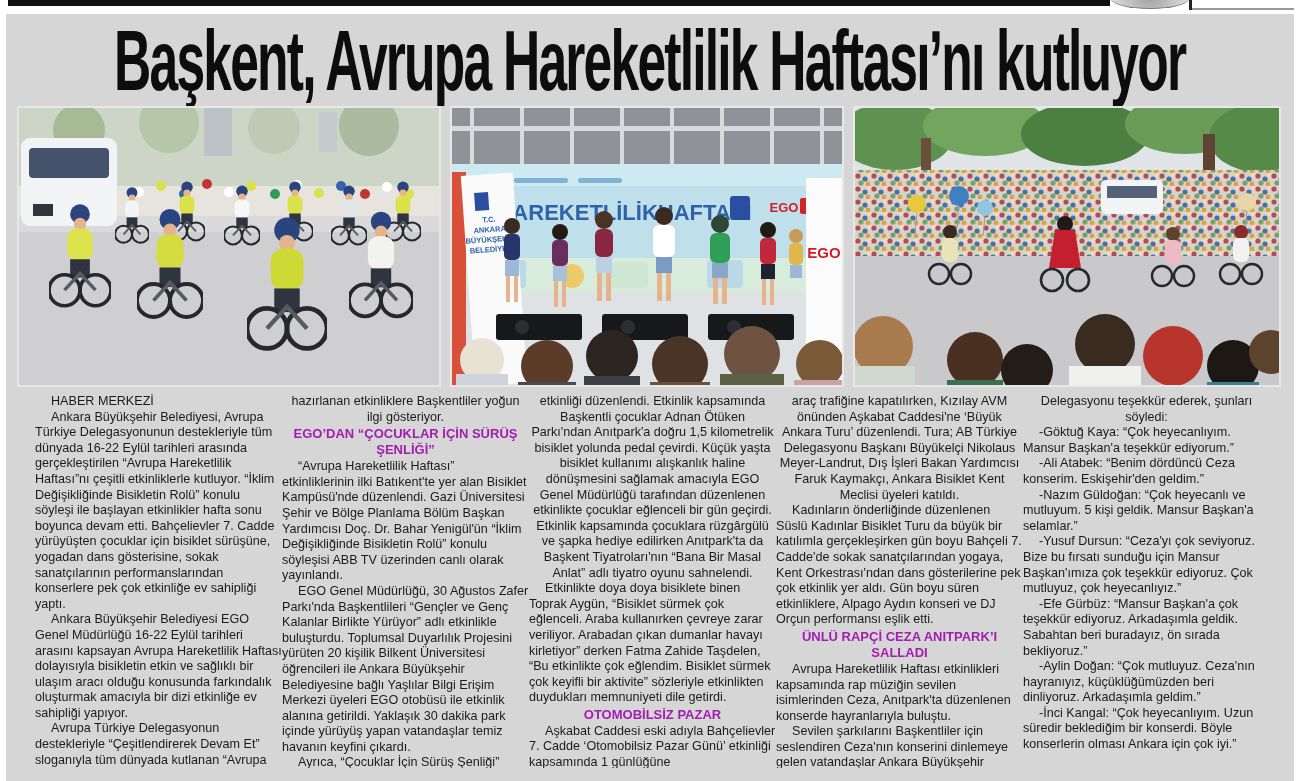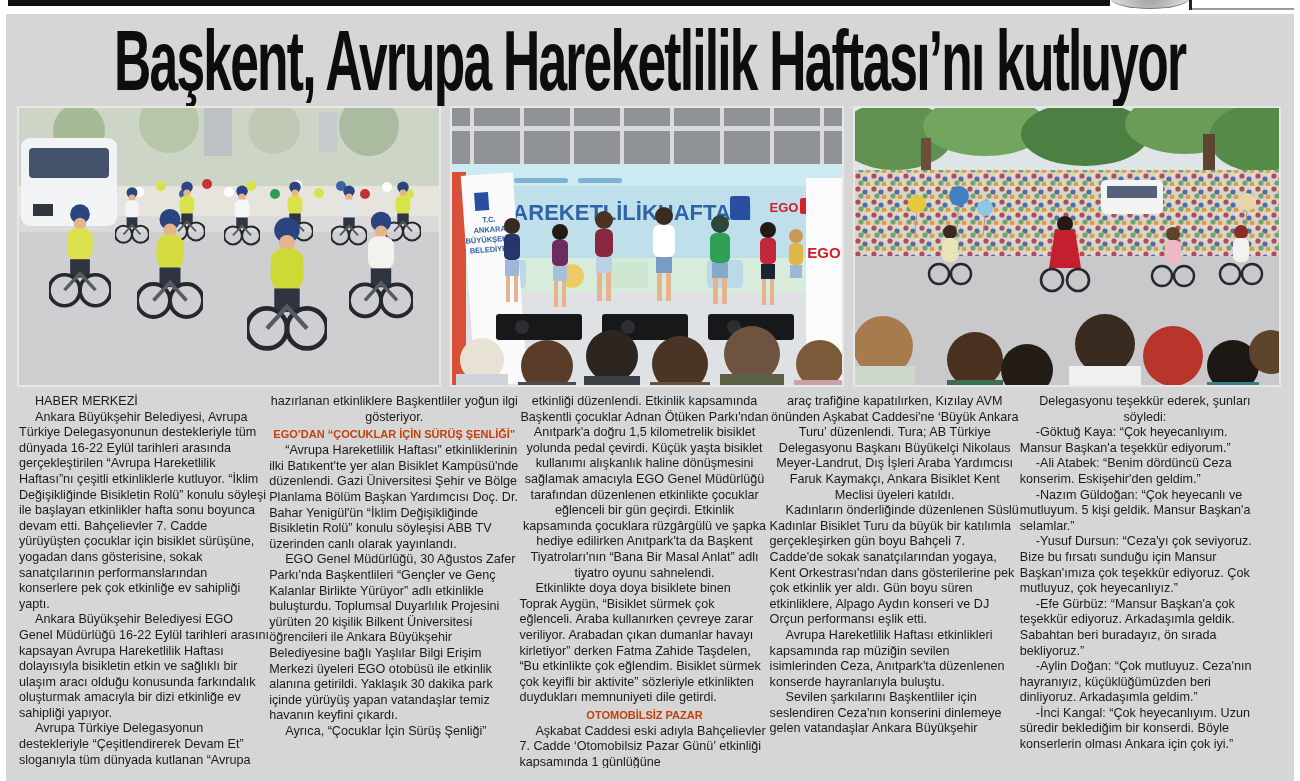--- a/index.html
+++ b/index.html
@@ -19,26 +19,26 @@
 
   .headline-band{height:92px;display:flex;align-items:center;justify-content:center;overflow:hidden;}
   .headline{font-weight:700;font-size:86px;line-height:86px;letter-spacing:-3px;color:#0d0d0d;
     white-space:nowrap;transform:scaleX(0.60);transform-origin:50% 50%;}
 
   .photos{display:flex;gap:13px;padding:2px 13px 0 13px;height:277px;}
   .photo{height:277px;background:#bbb;box-shadow:0 0 0 2px #e7e7e7;}
   .photo svg{display:block;width:100%;height:100%;}
   .ph1{width:420px;} .ph2{width:390px;} .ph3{width:424px;}
 
-  .article{display:flex;padding:9px 24px 0 13px;}
+  .article{display:flex;padding:9px 24px 0 13px;margin-left:16px;}
   .col{flex:1;min-width:0;height:374px;overflow:hidden;color:#1b1b1d;
     font-size:12.6px;line-height:15.6px;}
   .col p{margin:0;text-indent:16px;}
   .col p.cont{text-indent:0;text-align:center;}
-  .col h3{margin:1px 0;font-size:11px;line-height:16px;text-align:center;font-weight:700;color:#c2410c;}
+  .col h3{margin:1px 0;font-size:13px;line-height:16px;text-align:center;font-weight:700;color:#a21caf;}
 </style>
 </head>
 <body>
 
 <div class="canvas">
   <div class="top-rule"></div>
   <div class="top-ornament"></div>
   <div class="top-tick"></div>
   <div class="top-thin"></div>
 
@@ -334,22 +334,23 @@
           <p>EGO Genel Müdürlüğü, 30 Ağustos Zafer Parkı'nda Başkentlileri “Gençler ve Genç Kalanlar Birlikte Yürüyor” adlı etkinlikle buluşturdu. Toplumsal Duyarlılık Projesini yürüten 20 kişilik Bilkent Üniversitesi öğrencileri ile Ankara Büyükşehir Belediyesine bağlı Yaşlılar Bilgi Erişim Merkezi üyeleri EGO otobüsü ile etkinlik alanına getirildi. Yaklaşık 30 dakika park içinde yürüyüş yapan vatandaşlar temiz havanın keyfini çıkardı.</p>
           <p>Ayrıca, “Çocuklar İçin Sürüş Şenliği”</p>
         </div>
         <div class="col">
           <p class="cont">etkinliği düzenlendi. Etkinlik kapsamında Başkentli çocuklar Adnan Ötüken Parkı'ndan Anıtpark'a doğru 1,5 kilometrelik bisiklet yolunda pedal çevirdi. Küçük yaşta bisiklet kullanımı alışkanlık haline dönüşmesini sağlamak amacıyla EGO Genel Müdürlüğü tarafından düzenlenen etkinlikte çocuklar eğlenceli bir gün geçirdi. Etkinlik kapsamında çocuklara rüzgârgülü ve şapka hediye edilirken Anıtpark'ta da Başkent Tiyatroları'nın “Bana Bir Masal Anlat” adlı tiyatro oyunu sahnelendi.</p>
           <p>Etkinlikte doya doya bisiklete binen Toprak Aygün, “Bisiklet sürmek çok eğlenceli. Araba kullanırken çevreye zarar veriliyor. Arabadan çıkan dumanlar havayı kirletiyor” derken Fatma Zahide Taşdelen, “Bu etkinlikte çok eğlendim. Bisiklet sürmek çok keyifli bir aktivite” sözleriyle etkinlikten duydukları memnuniyeti dile getirdi.</p>
           <h3>OTOMOBİLSİZ PAZAR</h3>
           <p>Aşkabat Caddesi eski adıyla Bahçelievler 7. Cadde ‘Otomobilsiz Pazar Günü’ etkinliği kapsamında 1 günlüğüne</p>
         </div>
         <div class="col">
-          <p class="cont">araç trafiğine kapatılırken, Kızılay AVM önünden Aşkabat Caddesi'ne ‘Büyük Ankara Turu’ düzenlendi. Tura; AB Türkiye Delegasyonu Başkanı Büyükelçi Nikolaus Meyer-Landrut, Dış İşleri Araba Yardımcısı Faruk Kaymakçı, Ankara Bisiklet Kent Meclisi üyeleri katıldı.</p>
+          <p class="cont">araç trafiğine kapatılırken, Kızılay AVM önünden Aşkabat Caddesi'ne ‘Büyük Ankara Turu’ düzenlendi. Tura; AB Türkiye Delegasyonu Başkanı Büyükelçi Nikolaus Meyer-Landrut, Dış İşleri Bakan Yardımcısı Faruk Kaymakçı, Ankara Bisiklet Kent Meclisi üyeleri katıldı.</p>
           <p>Kadınların önderliğinde düzenlenen Süslü Kadınlar Bisiklet Turu da büyük bir katılımla gerçekleşirken gün boyu Bahçeli 7. Cadde'de sokak sanatçılarından yogaya, Kent Orkestrası'ndan dans gösterilerine pek çok etkinlik yer aldı. Gün boyu süren etkinliklere, Alpago Aydın konseri ve DJ Orçun performansı eşlik etti.</p>
+          <h3>ÜNLÜ RAPÇİ CEZA ANITPARK’I SALLADI</h3>
           <p>Avrupa Hareketlilik Haftası etkinlikleri kapsamında rap müziğin sevilen isimlerinden Ceza, Anıtpark'ta düzenlenen konserde hayranlarıyla buluştu.</p>
           <p>Sevilen şarkılarını Başkentliler için seslendiren Ceza'nın konserini dinlemeye gelen vatandaşlar Ankara Büyükşehir</p>
         </div>
         <div class="col">
           <p class="cont">Delegasyonu teşekkür ederek, şunları söyledi:</p>
           <p>-Göktuğ Kaya: “Çok heyecanlıyım. Mansur Başkan'a teşekkür ediyorum.”</p>
           <p>-Ali Atabek: “Benim dördüncü Ceza konserim. Eskişehir'den geldim.”</p>
           <p>-Nazım Güldoğan: “Çok heyecanlı ve mutluyum. 5 kişi geldik. Mansur Başkan'a selamlar.”</p>
           <p>-Yusuf Dursun: “Ceza'yı çok seviyoruz. Bize bu fırsatı sunduğu için Mansur Başkan'ımıza çok teşekkür ediyoruz. Çok mutluyuz, çok heyecanlıyız.”</p>
           <p>-Efe Gürbüz: “Mansur Başkan'a çok teşekkür ediyoruz. Arkadaşımla geldik. Sabahtan beri buradayız, ön sırada bekliyoruz.”</p>

